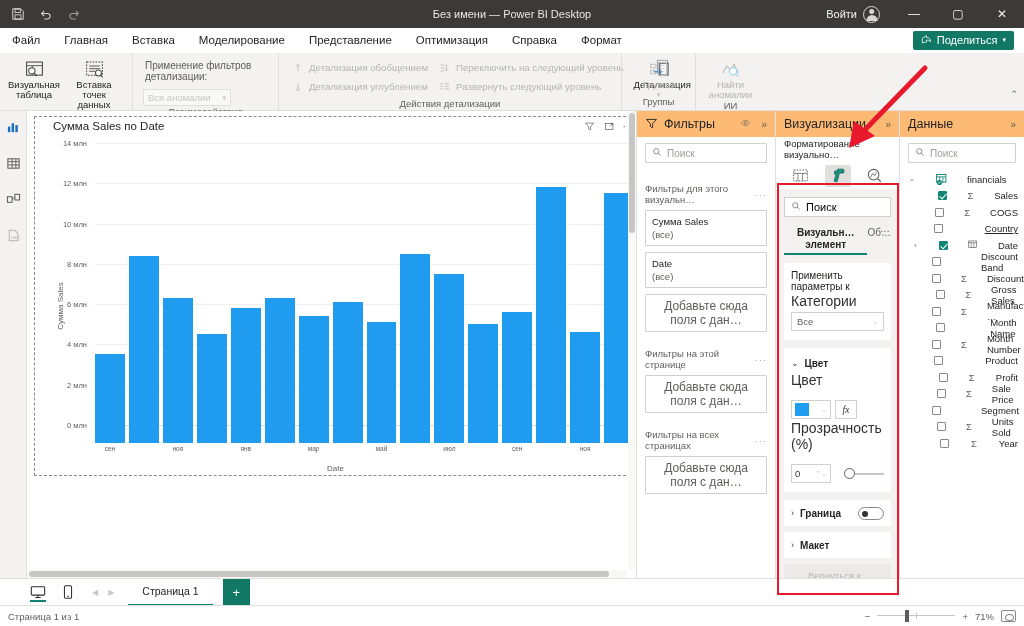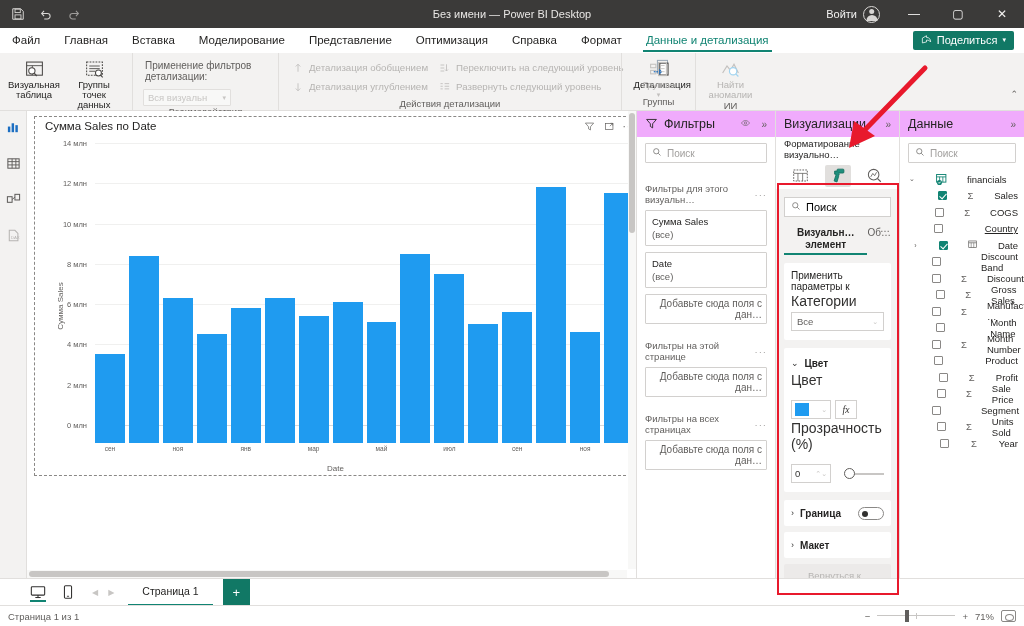--- a/index.html
+++ b/index.html
@@ -118,21 +118,21 @@
   .canvas-scroll-h {
     position:absolute; left:0; bottom:0; right:9px; height:8px; background:#f8f8f7;
   }
   .canvas-scroll-h .thumb { position:absolute; top:1px; left:2px; height:6px; width:580px; background:#c8c6c4; border-radius:3px;}
 
   
   .visual {
     position:absolute; left:7px; top:5px; width:607px; height:360px;
     border:1.2px dashed #8a8886; background:#fff;
   }
-  .visual-header { position:absolute; left:4px; right:0; top:0; height:20px; }
+  .visual-header { position:absolute; left:12px; right:0; top:0; height:20px; }
   .visual-title {
     position:absolute; left:6px; top:3px; font-size:11.5px; color:#252423;
   }
   .visual-icons { position:absolute; right:5px; top:3px; display:flex; gap:8px; align-items:center; }
   .visual-icons .vi { width:12px; height:12px; display:flex; align-items:center; justify-content:center; color:#605e5c;}
 
   .plot { position:absolute; left:0; right:4px; top:20px; bottom:0; }
   .ylabel {
     position:absolute; left:2px; top:50%; transform:translateY(-50%) rotate(-90deg);
     transform-origin:center; font-size:8px; color:#605e5c; white-space:nowrap;
@@ -148,21 +148,21 @@
   .gridline { position:absolute; left:60px; right:2px; height:1px; background:#f0f0ef; }
   .bars { position:absolute; left:60px; right:2px; top:6px; bottom:32px; display:flex; align-items:flex-end; gap:4px;}
   .bar { flex:1; background:#1f9bf0; }
   .xticks { position:absolute; left:60px; right:2px; bottom:20px; height:10px; display:flex; gap:4px;}
   .xtick { flex:1; font-size:6.5px; color:#605e5c; text-align:center; white-space:nowrap; }
 
   
   .pane { position:absolute; top:111px; bottom:48px; background:#f3f2f1; }
   .pane-head {
     height:26px; display:flex; align-items:center; padding:0 8px; gap:6px;
-    background:#f0abfc;
+    background:#fdba74;
   }
   .pane-title { font-size:12.5px; color:#252423; }
   .pane-head-icons { margin-left:auto; display:flex; gap:9px; align-items:center; color:#605e5c; font-size:10px;}
   .filters {
     left:636px; width:140px; border-left:1px solid #e1dfdd; border-right:1px solid #e1dfdd;
     background:#ffffff;
   }
   .searchbox {
     margin:6px 8px; height:20px; border:1px solid #d2d0ce; background:#fff;
     display:flex; align-items:center; gap:5px; padding:0 6px; border-radius:1px;
@@ -172,23 +172,23 @@
   .fsection {
     font-size:9.5px; color:#605e5c; padding:10px 0 5px 0; display:flex; align-items:center;
   }
   .fsection .dots { margin-left:auto; color:#a19f9d; letter-spacing:1px; }
   .fcard {
     border:1px solid #d2d0ce; background:#fff; padding:5px 6px; margin-bottom:6px; border-radius:1px;
   }
   .fcard .n { font-size:9.5px; color:#252423; }
   .fcard .v { font-size:9.5px; color:#605e5c; margin-top:2px; }
   .fdrop {
-    border:1px solid #d2d0ce; background:#fff; height:30px; border-radius:1px;
+    border:1px solid #d2d0ce; background:#fff; height:38px; border-radius:1px;
     display:flex; align-items:center; justify-content:center;
-    font-size:10px; color:#605e5c; margin-bottom:6px; padding:0 4px; text-align:right;
+    font-size:12px; color:#605e5c; margin-bottom:6px; padding:0 4px; text-align:center;
   }
 
   
   .viz { left:776px; width:124px; background:#f3f2f1; border-right:1px solid #e1dfdd; }
   .viz-sub { font-size:9.5px; color:#252423; padding:1px 8px 3px 8px; background:#fff; }
   .viz-tabs {
     background:#fff; display:flex; align-items:center; justify-content:space-around;
     height:26px; padding:0 6px; position:relative;
   }
   .viz-tab { width:26px; height:22px; display:flex; align-items:center; justify-content:center; border-radius:2px;}
@@ -348,21 +348,20 @@
 
   <div class="ribbon-tabs">
     <span class="rtab">Файл</span>
     <span class="rtab">Главная</span>
     <span class="rtab">Вставка</span>
     <span class="rtab">Моделирование</span>
     <span class="rtab">Представление</span>
     <span class="rtab">Оптимизация</span>
     <span class="rtab">Справка</span>
     <span class="rtab">Формат</span>
-    <span class="rtab active">Данные и детализация</span>
     <span class="share-btn">
       <span>
         <svg viewBox="0 0 16 16" width="11" height="11">
             <path d="M2 13V6l6-3.5V5c4 0 6 2.6 6 6.5-1.4-2-3.4-2.6-6-2.6v2.6L2 13z" fill="none" stroke="#fff" stroke-width="1.1" stroke-linejoin="round"></path>
           </svg>
       </span>
       <span>Поделиться</span>
       <span class="chev" style="color:#fff">▾</span>
     </span>
   </div>
@@ -387,31 +386,31 @@
           <span class="gl">
             <svg viewBox="0 0 24 24" width="21" height="21">
                 <rect x="3" y="3.5" width="18" height="15" fill="none" stroke="#4a4846" stroke-width="1.2" stroke-dasharray="2 1.4"></rect>
                 <line x1="6" y1="8" x2="18" y2="8" stroke="#4a4846" stroke-width="1"></line>
                 <line x1="6" y1="11" x2="18" y2="11" stroke="#4a4846" stroke-width="1"></line>
                 <line x1="6" y1="14" x2="13" y2="14" stroke="#4a4846" stroke-width="1"></line>
                 <circle cx="16.5" cy="16" r="3.4" fill="#fff" stroke="#4a4846" stroke-width="1.2"></circle>
                 <line x1="18.9" y1="18.4" x2="21.4" y2="20.9" stroke="#4a4846" stroke-width="1.3"></line>
               </svg>
           </span>
-          <span>Группы точек данных</span>
+          <span>Вставка точек данных</span>
         </div>
       </div>
       <div class="rgroup-label">Отображать</div>
     </div>
 
     <div class="rgroup" style="width:146px">
       <div class="rgroup-body" style="flex-direction:column; padding-left:4px">
         <div class="fieldlabel">Применение фильтров детализации:</div>
         <div class="fakeselect">
-          <span>Вся визуальн</span>
+          <span>Вся аномалии</span>
           <span class="chev">▾</span>
         </div>
       </div>
       <div class="rgroup-label">Взаимодействия</div>
     </div>
 
     <div class="rgroup" style="width:343px">
       <div class="rgroup-body" style="padding-left:6px; gap:10px">
         <div class="smallrow">
           <div class="smallbtn">

